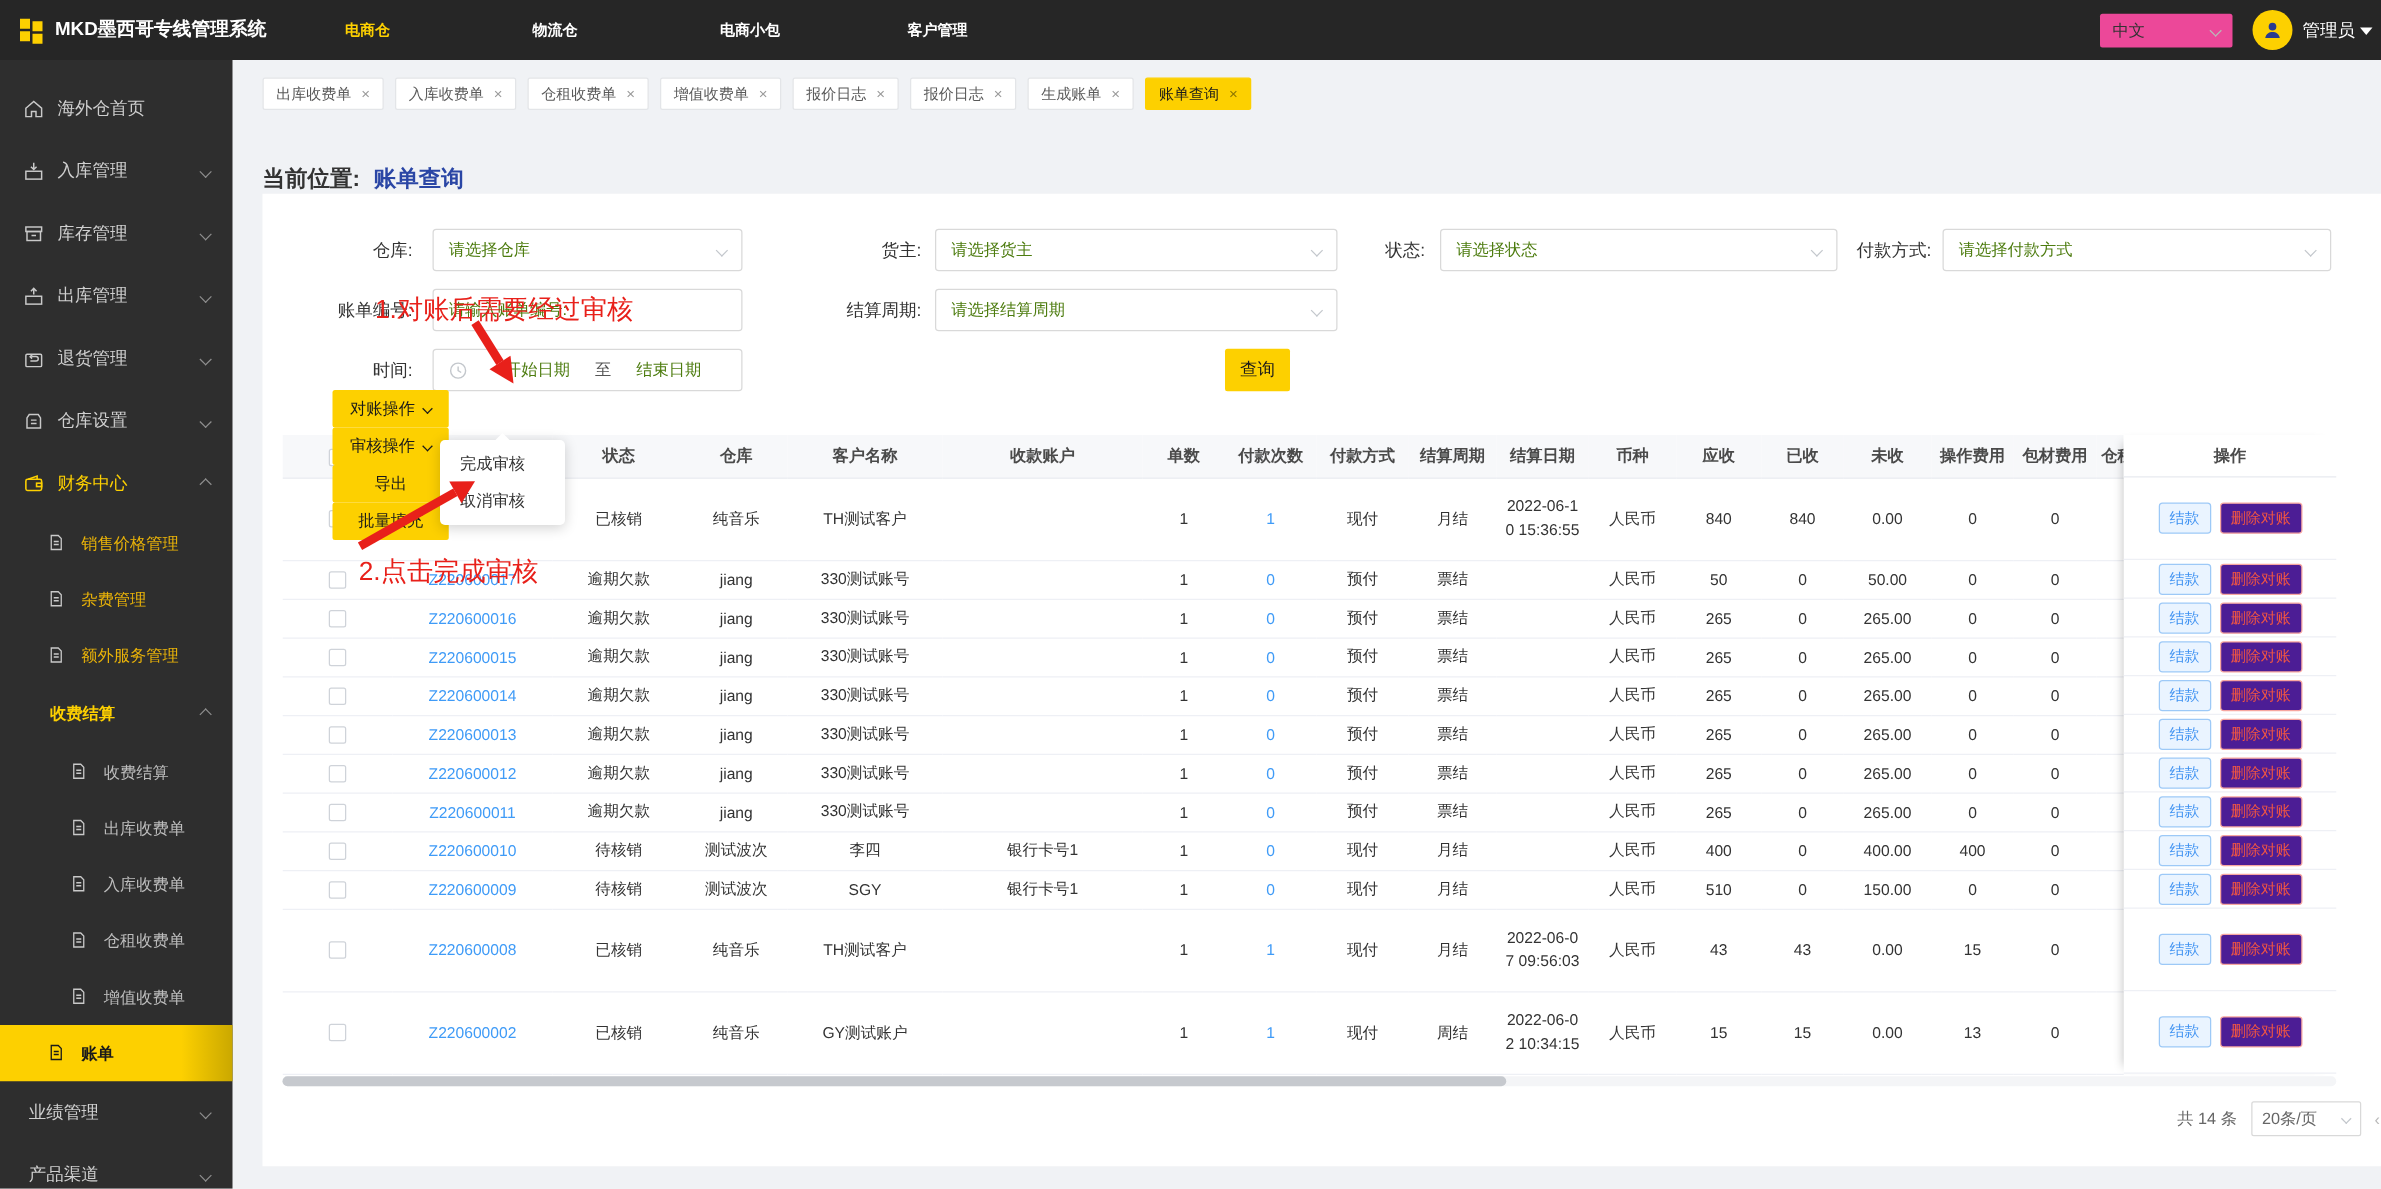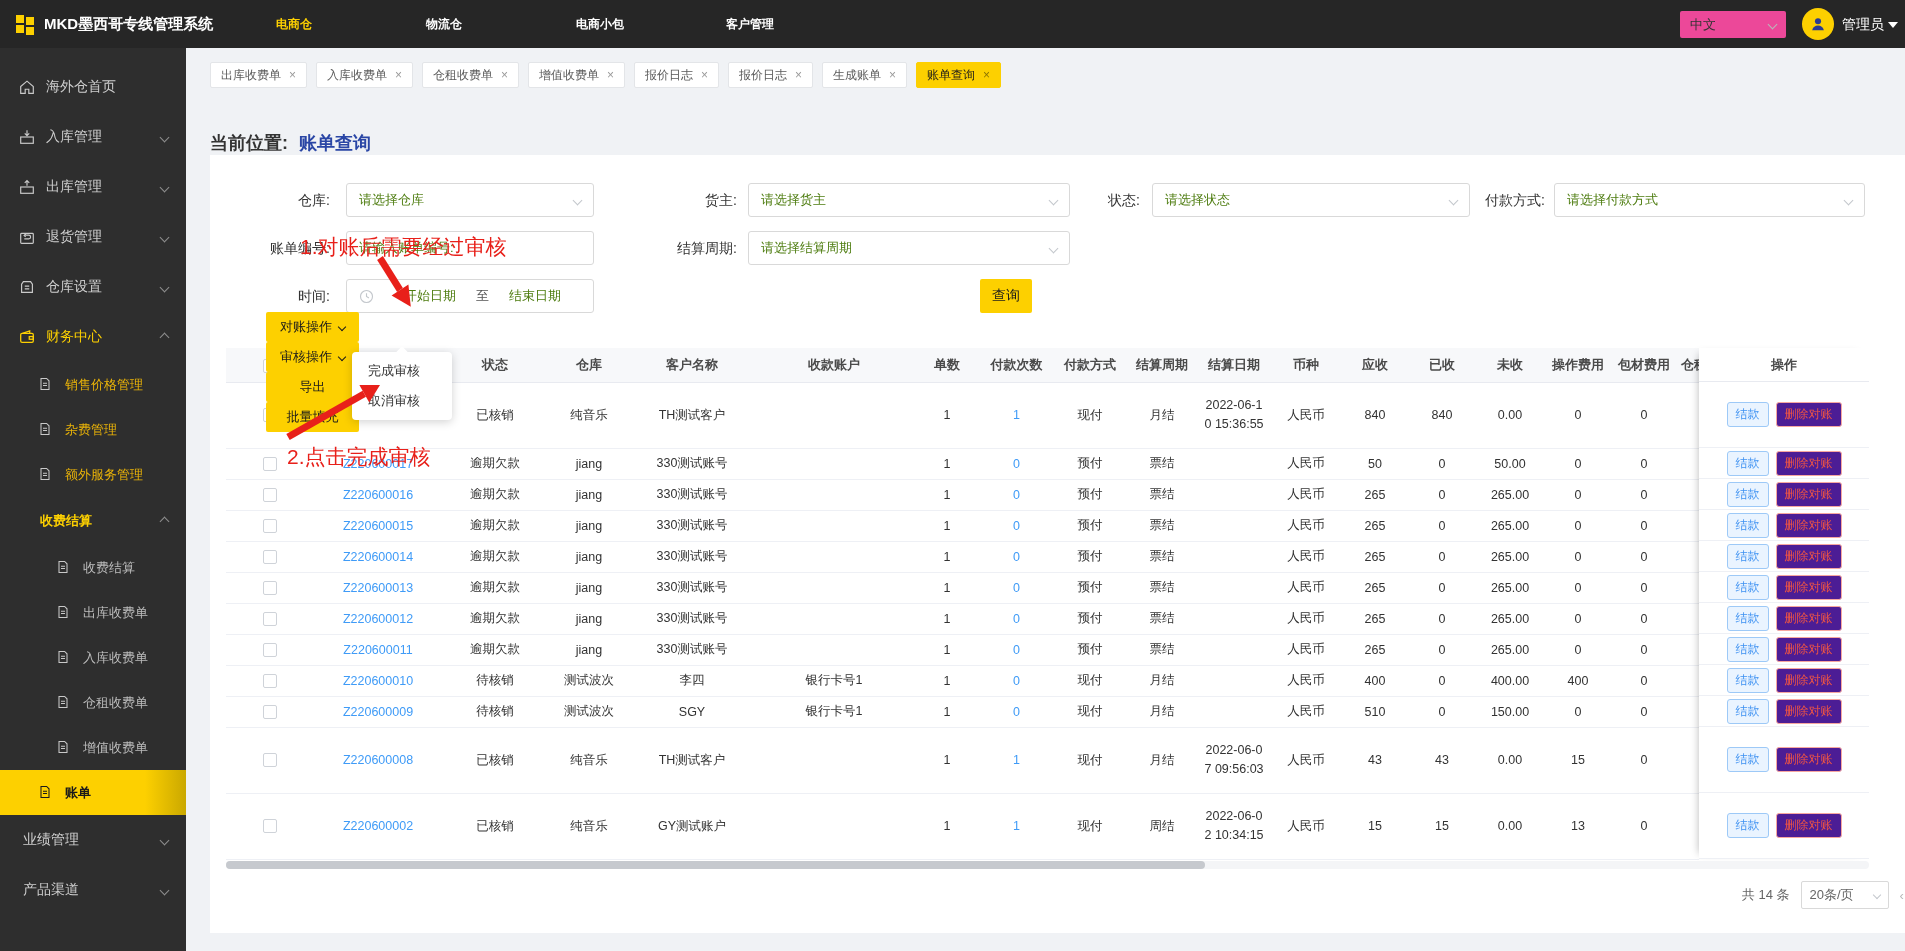--- a/index.html
+++ b/index.html
@@ -142,20 +142,31 @@
       <span>海外仓首页</span>
     </div>
     <div class="side-item lvl0">
       <span class="ico">
         <svg width="18" height="18" viewBox="0 0 20 20">
           <rect x="3" y="10" width="14" height="7" fill="none" stroke="#c9c9c9" stroke-width="1.3"></rect>
           <path d="M10 2.5 V8 M7.5 6 10 8.5 12.5 6" fill="none" stroke="#c9c9c9" stroke-width="1.3"></path>
         </svg>
       </span>
       <span>入库管理</span>
+      <span class="caret "></span>
+    </div>
+    <div class="side-item lvl0">
+      <span class="ico">
+        <svg width="18" height="18" viewBox="0 0 20 20">
+          <rect x="3" y="4" width="14" height="4" fill="none" stroke="#c9c9c9" stroke-width="1.3"></rect>
+          <rect x="4" y="8" width="12" height="8" fill="none" stroke="#c9c9c9" stroke-width="1.3"></rect>
+          <path d="M8 11.5 h4" fill="none" stroke="#c9c9c9" stroke-width="1.3"></path>
+        </svg>
+      </span>
+      <span>库存管理</span>
       <span class="caret "></span>
     </div>
     <div class="side-item lvl0">
       <span class="ico">
         <svg width="18" height="18" viewBox="0 0 20 20">
           <rect x="3" y="10" width="14" height="7" fill="none" stroke="#c9c9c9" stroke-width="1.3"></rect>
           <path d="M10 8.5 V3 M7.5 5.5 10 3 12.5 5.5" fill="none" stroke="#c9c9c9" stroke-width="1.3"></path>
         </svg>
       </span>
       <span>出库管理</span>

